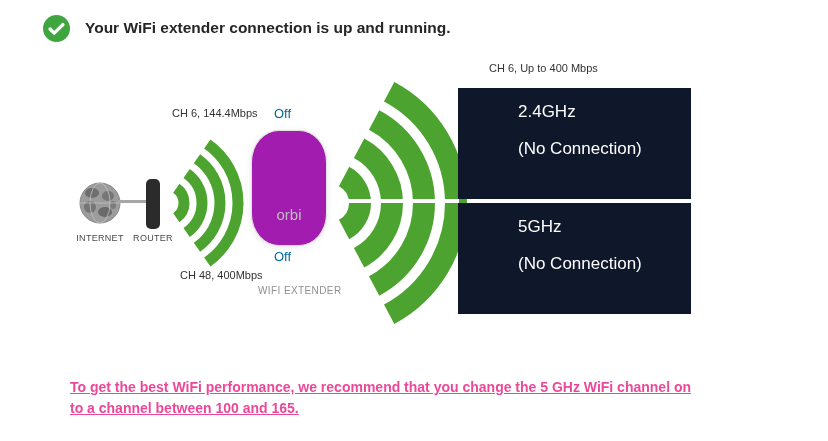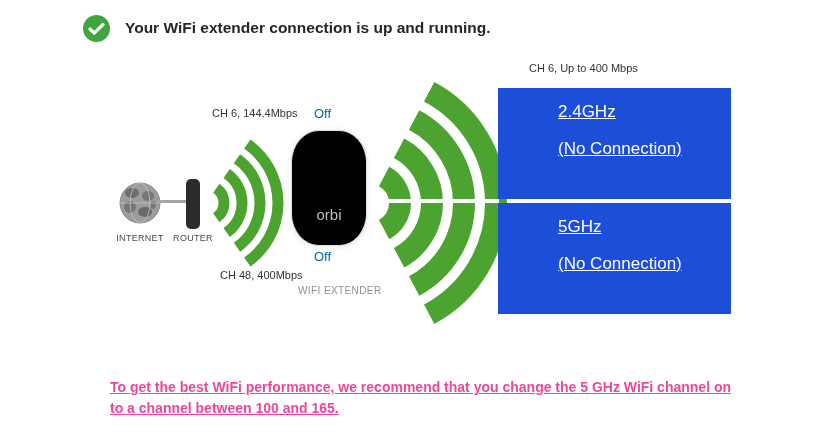--- a/index.html
+++ b/index.html
@@ -1,32 +1,32 @@
 <!DOCTYPE html>
 <html><head>
 <meta charset="utf-8">
 <style>
   html,body{margin:0;padding:0;background:#ffffff;}
   .screen{
     position:relative;width:691px;height:441px;background:#ffffff;
-    font-family:"Liberation Sans", sans-serif;overflow:hidden;margin-left:40px;
+    font-family:"Liberation Sans", sans-serif;overflow:hidden;
   }
   .abs{position:absolute;}
 
   
   .check-icon{left:43px;top:15px;width:27px;height:27px;}
   .status-title{left:85px;top:19px;font-size:15.5px;font-weight:bold;color:#262626;}
 
   
   .caption{font-size:11px;color:#333;}
   .caption-top{left:489px;top:62px;}
   .caption-bottom{left:462px;top:320px;}
 
   
-  .band{left:458px;width:279px;height:111px;background:#1d4ed8;color:#fff;box-sizing:border-box;padding:14px 0 0 60px;text-decoration:underline;}
+  .band{left:458px;width:279px;height:111px;background:#0f172a;color:#fff;box-sizing:border-box;padding:14px 0 0 60px;}
   .band-24{top:88px;}
   .band-5{top:203px;}
   .band .freq{font-size:17px;}
   .band .nostat{font-size:17px;margin-top:17px;}
 
   
   .big-fan{left:325px;top:58px;}
   .band-gap-line{left:326px;top:199px;width:133px;height:4px;background:#ffffff;}
 
   
@@ -42,21 +42,21 @@
 
   
   .globe{left:78px;top:181px;}
   .link-line{left:118px;top:200px;width:32px;height:3px;background:#a6a6a6;}
   .router{left:146px;top:179px;width:14px;height:50px;background:#2b2b2b;border-radius:5px;}
   .dev-label{font-size:9px;color:#4a4a4a;letter-spacing:0.3px;text-align:center;}
   .internet-label{left:60px;top:233px;width:80px;}
   .router-label{left:128px;top:233px;width:50px;}
 
   .extender{
-    left:251px;top:130px;width:74px;height:114px;background:#000000;
+    left:251px;top:130px;width:74px;height:114px;background:#a21caf;
     border:1px solid #e2e2e2;border-radius:28px / 32px;
     box-shadow:0 1px 6px rgba(0,0,0,0.10);z-index:2;
   }
   .orbi-logo{
     position:absolute;left:0;right:0;bottom:22px;text-align:center;
     color:#bfbfbf;font-size:15px;
   }
   .extender-label{left:258px;top:285px;font-size:10px;color:#8f8f8f;letter-spacing:0.4px;}
 
   

